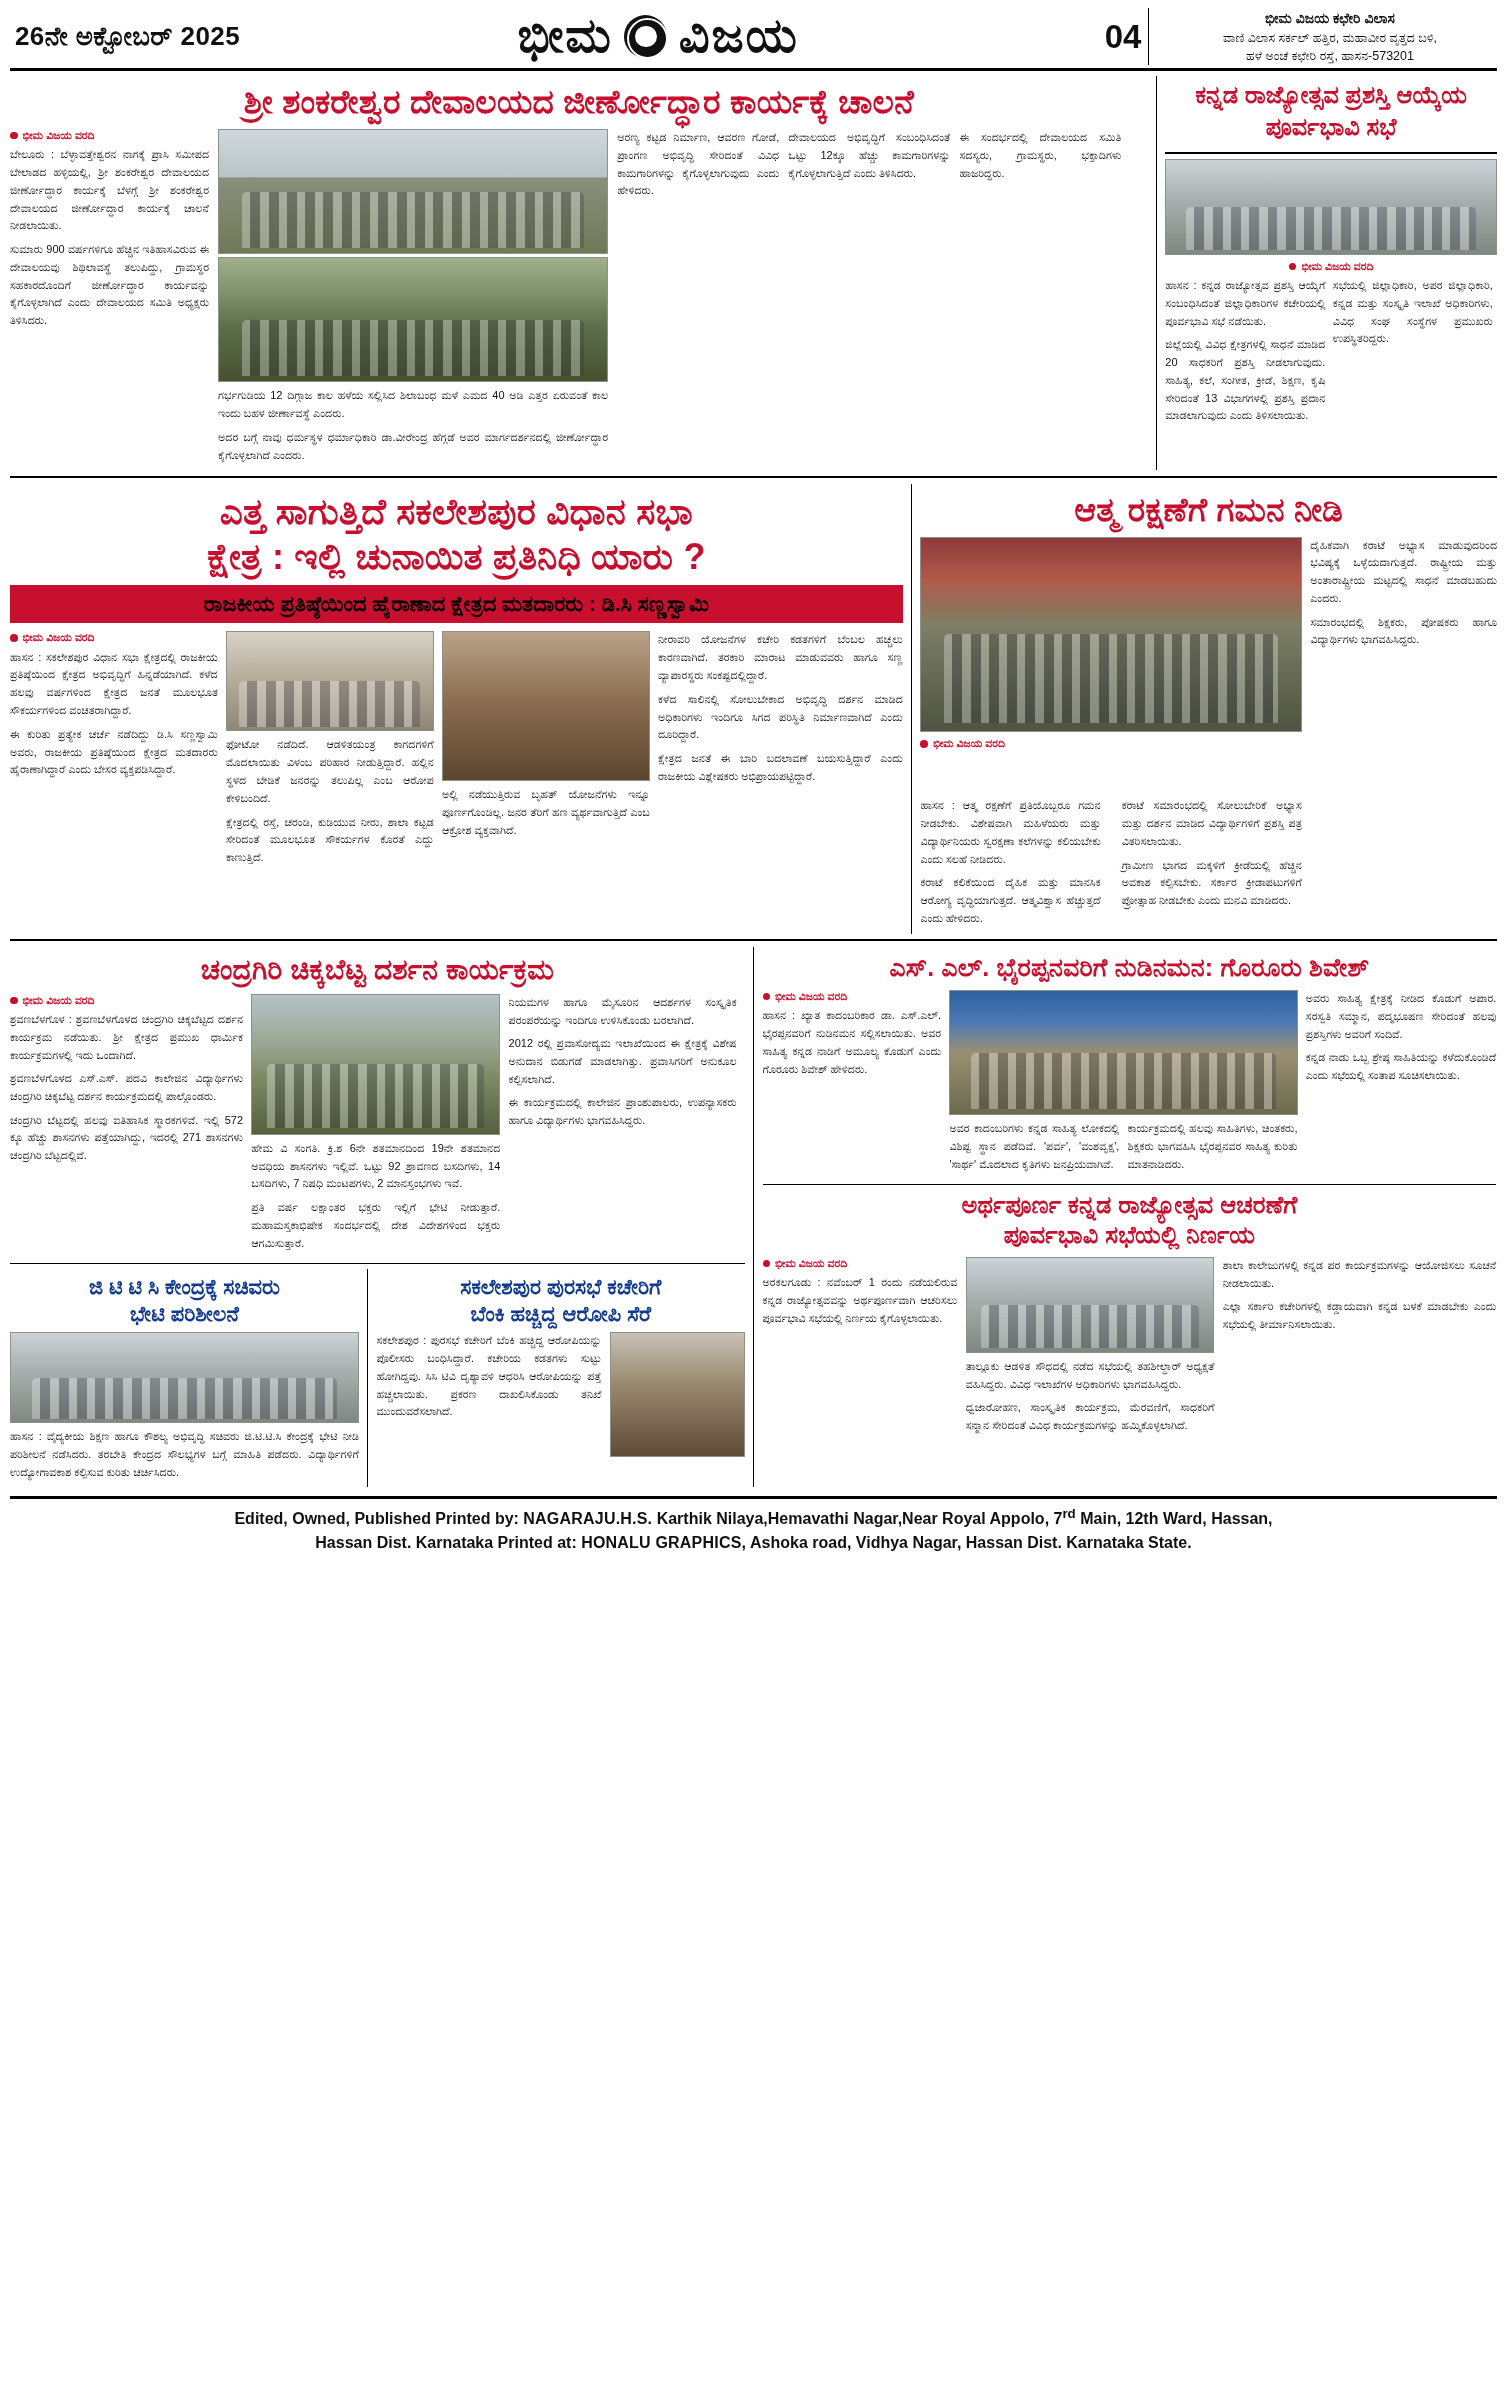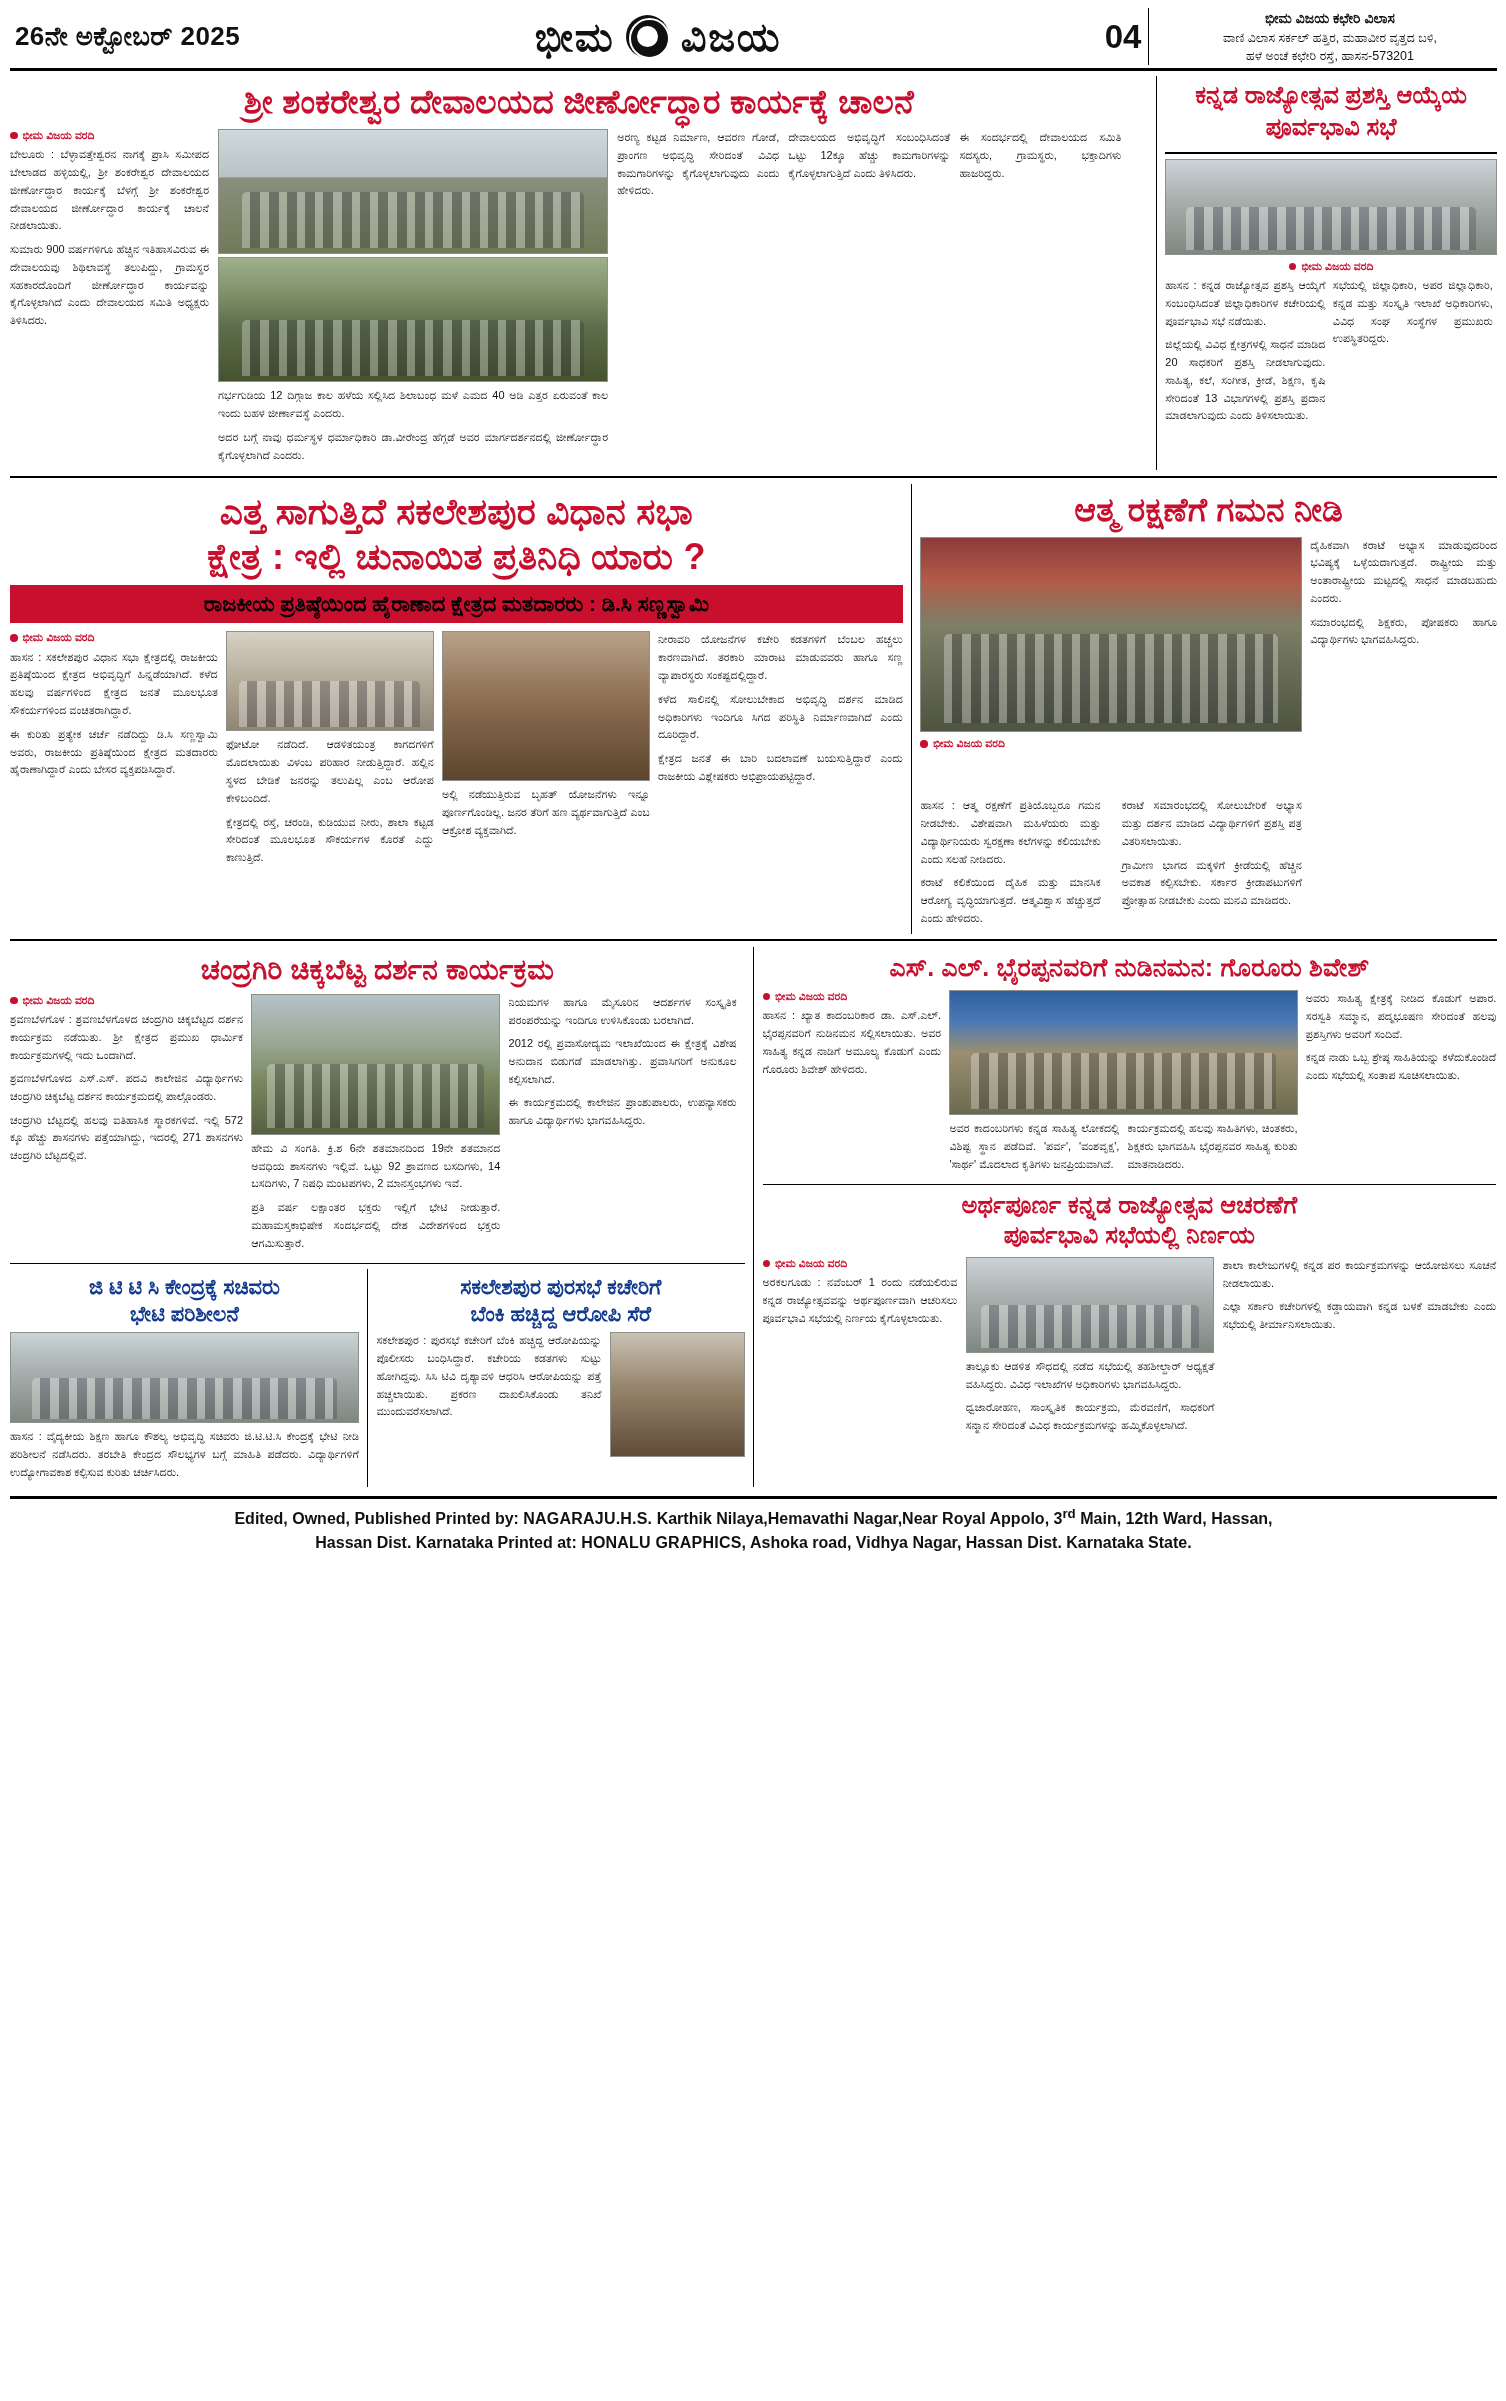--- a/index.html
+++ b/index.html
@@ -30,21 +30,21 @@
     display: flex;
     align-items: center;
     font-size: 26px;
     font-weight: bold;
     letter-spacing: 0.4px;
     padding-left: 5px;
   }
   .mh-title {
     flex: 1;
     text-align: center;
-    font-size: 40px;
+    font-size: 48px;
     font-weight: bold;
     letter-spacing: 1.7px;
     line-height: 1.05;
     display: flex;
     align-items: center;
     justify-content: center;
     gap: 11.6px;
   }
   .mh-logo {
     width: 43px; height: 43px;
@@ -541,21 +541,21 @@
           </div>
         </div>
       </div>
     </div>
   </div>
 
   <div class="footer">
     <div>
       <span>Edited, Owned, Published Printed by:</span>
       <span class="nm">NAGARAJU.H.S.</span>
-      <span>Karthik Nilaya,Hemavathi Nagar,Near Royal Appolo, 3</span><sup>rd</sup><span> Main, 12th Ward, Hassan,</span>
+      <span>Karthik Nilaya,Hemavathi Nagar,Near Royal Appolo, 7</span><sup>rd</sup><span> Main, 12th Ward, Hassan,</span>
     </div>
     <div>
       <span>Hassan Dist. Karnataka</span>
       <span>Printed at:</span>
       <span class="nm">HONALU GRAPHICS,</span>
       <span>Ashoka road, Vidhya Nagar, Hassan Dist. Karnataka State.</span>
     </div>
   </div>
 
 </div>

